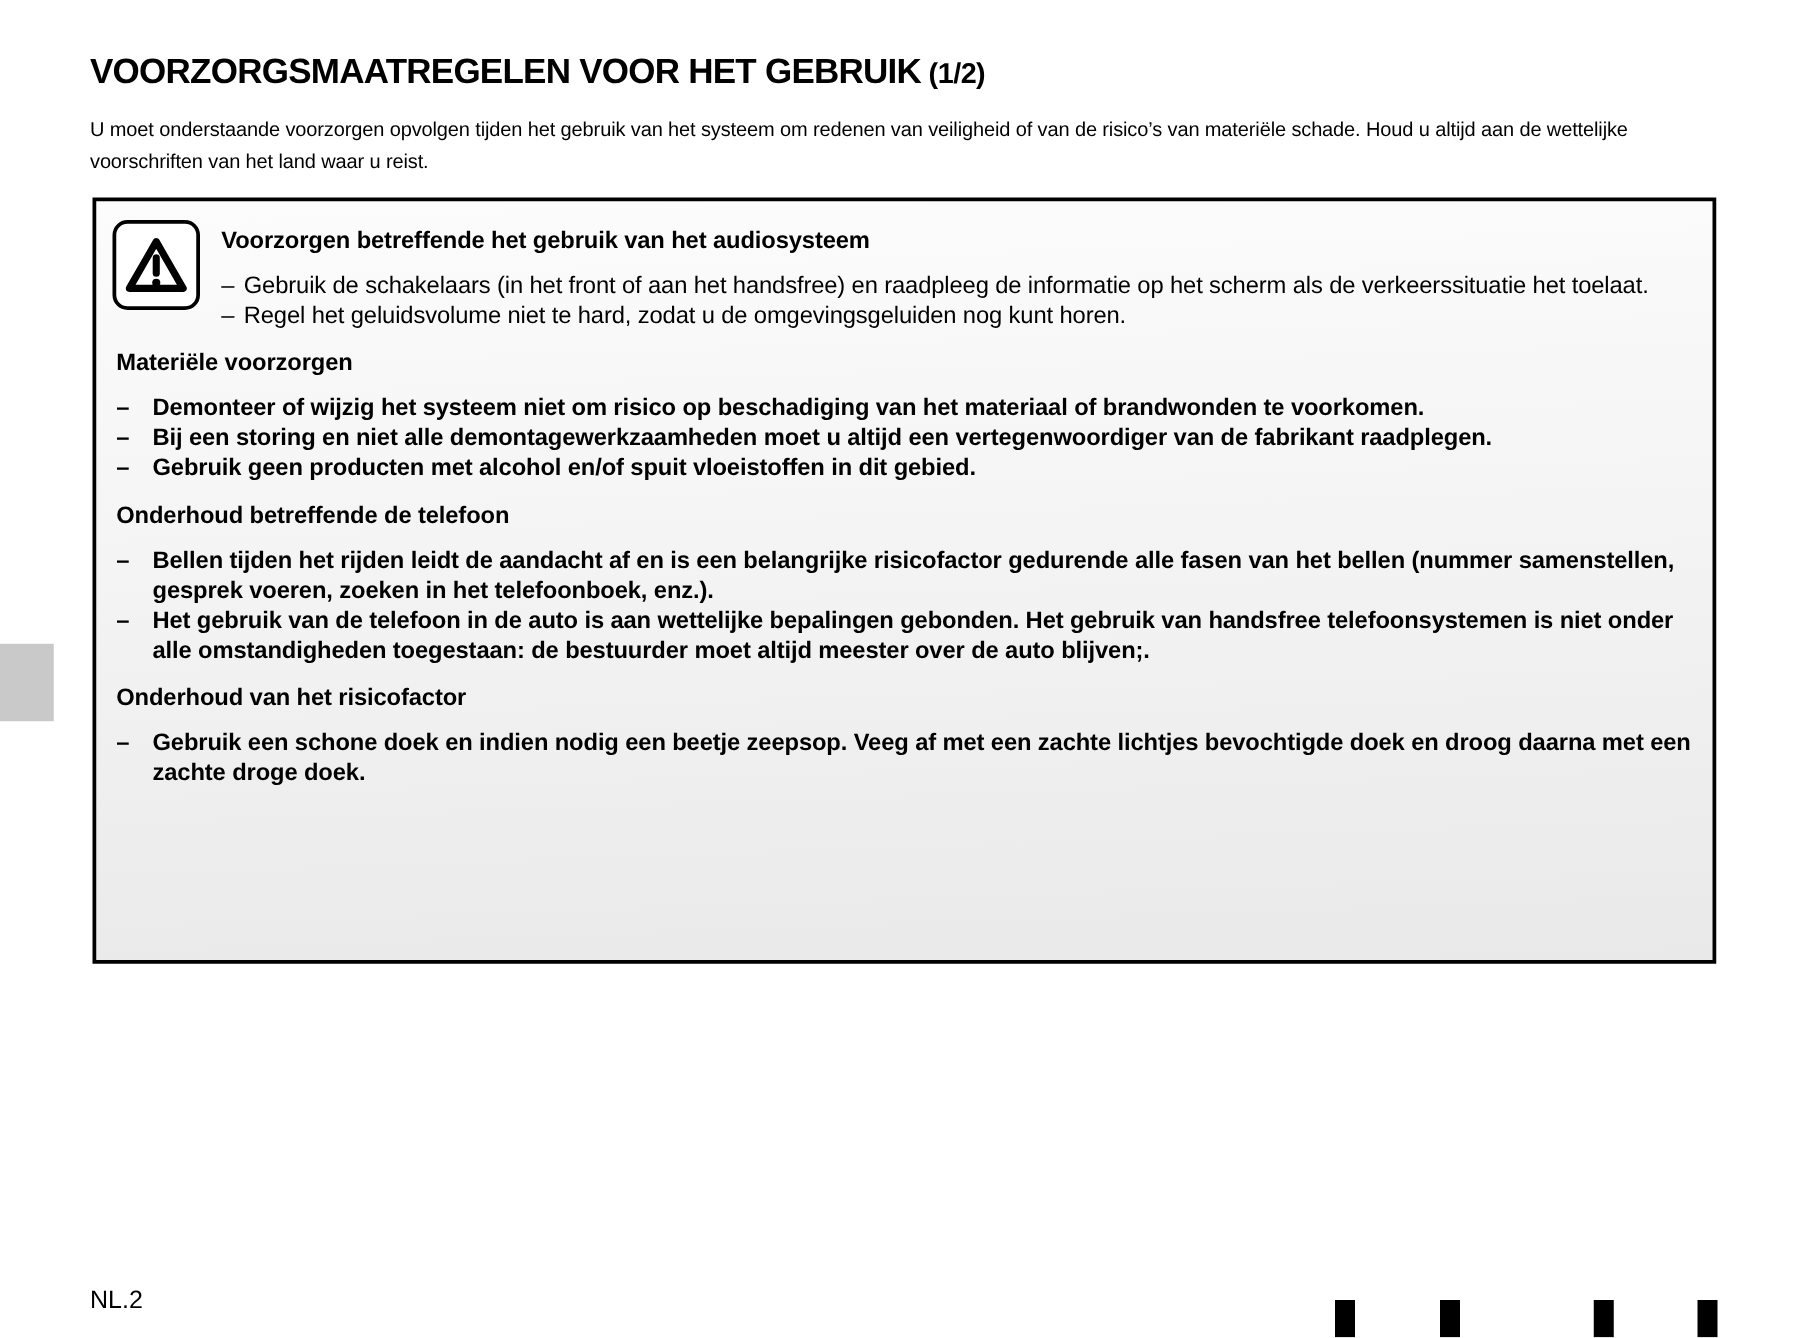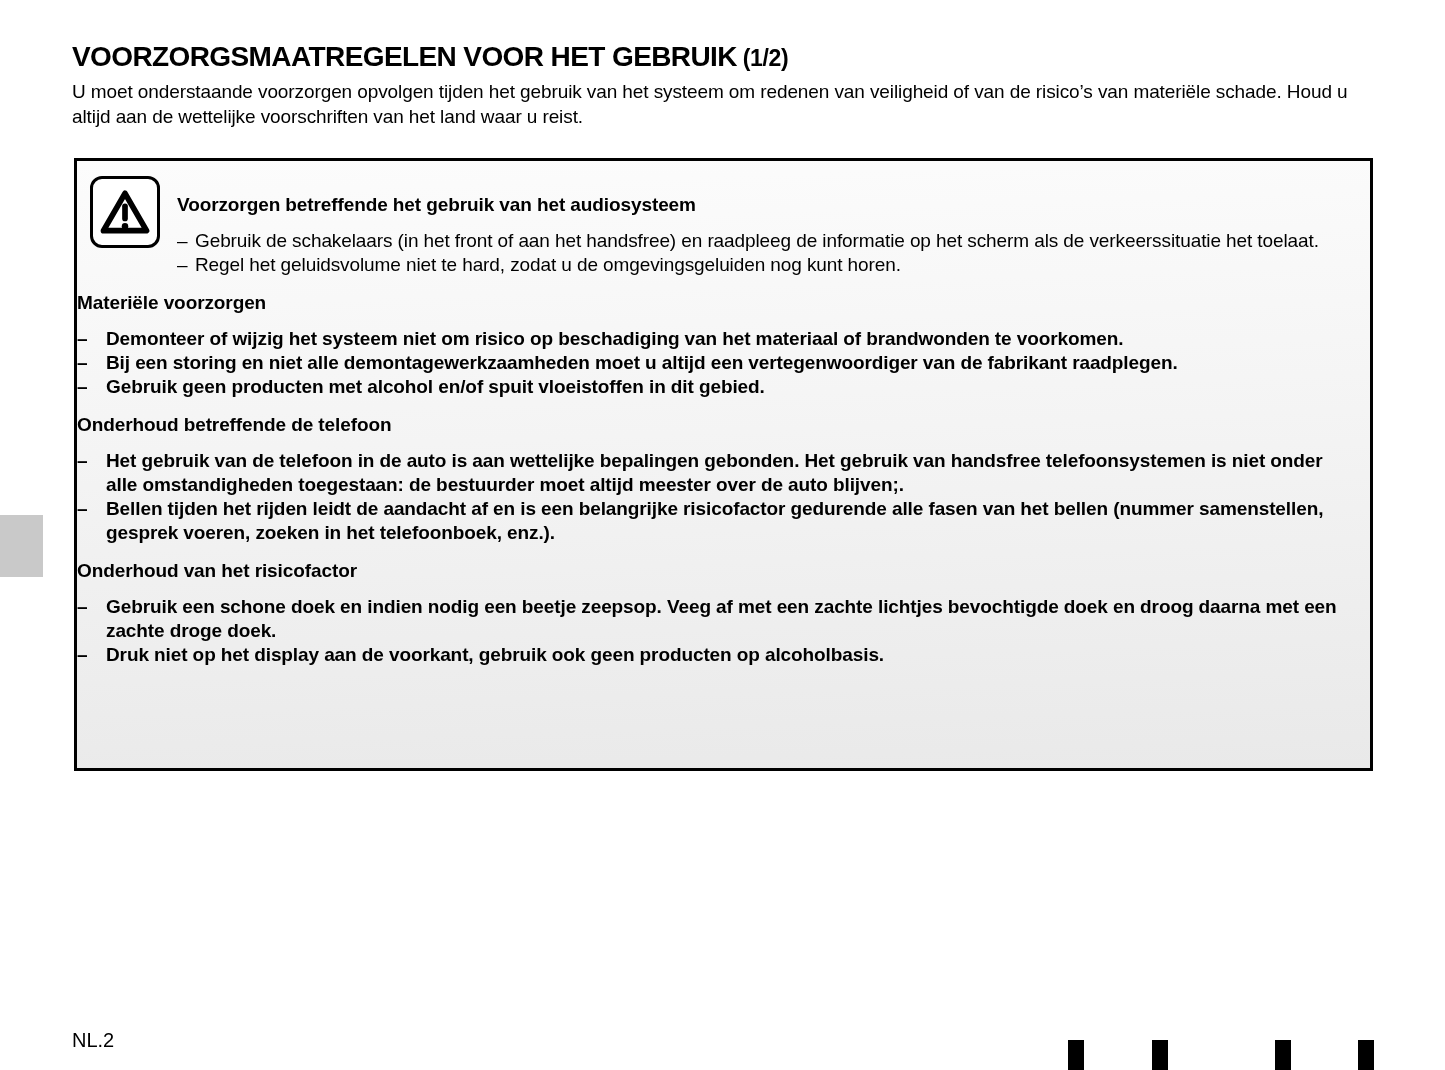--- a/index.html
+++ b/index.html
@@ -25,23 +25,23 @@
     letter-spacing: -0.6px;
     white-space: nowrap;
   }
   .page-title .title-suffix {
     font-size: 23px;
     letter-spacing: -0.4px;
   }
   .intro {
     position: absolute;
     left: 72px;
-    top: 60px;
+    top: 76px;
     width: 1302px;
-    font-size: 19px;
+    font-size: 16px;
     line-height: 25px;
     letter-spacing: -0.1px;
   }
   .warning-box {
     position: absolute;
     left: 74px;
     top: 158px;
     width: 1299px;
     height: 613px;
     box-sizing: border-box;
@@ -66,29 +66,30 @@
     background: #ffffff;
     display: flex;
     align-items: center;
     justify-content: center;
   }
   .audio-content {
     margin-left: 100px;
     margin-right: 16px;
   }
   .std-content {
+    margin-left: 16px;
     margin-right: 16px;
   }
   .sec-heading {
     font-weight: bold;
     font-size: 19px;
     margin: 14px 0 12px 0;
   }
   .sec-heading.first {
-    margin-top: 16px;
+    margin-top: 4px;
   }
   .bullet {
     margin: 0;
     padding-left: 18px;
     text-indent: -18px;
   }
   .bullet .dash {
     display: inline-block;
     width: 18px;
     text-indent: 0;
@@ -156,28 +157,27 @@
 
       <div class="std-content">
         <div class="sec-heading">Materiële voorzorgen</div>
         <p class="bullet"><span class="dash">–</span><span>Demonteer of wijzig het systeem niet om risico op beschadiging van het materiaal of brandwonden te voorkomen.</span></p>
         <p class="bullet"><span class="dash">–</span><span>Bij een storing en niet alle demontagewerkzaamheden moet u altijd een vertegenwoordiger van de fabrikant raadplegen.</span></p>
         <p class="bullet"><span class="dash">–</span><span>Gebruik geen producten met alcohol en/of spuit vloeistoffen in dit gebied.</span></p>
       </div>
 
       <div class="std-content">
         <div class="sec-heading">Onderhoud betreffende de telefoon</div>
+        <p class="bullet"><span class="dash">–</span><span>Bellen tijden het rijden leidt de aandacht af en is een belangrijke risicofactor gedurende alle fasen van het bellen (nummer samenstellen, gesprek voeren, zoeken in het telefoonboek, enz.).</span></p>
         <p class="bullet"><span class="dash">–</span><span>Het gebruik van de telefoon in de auto is aan wettelijke bepalingen gebonden. Het gebruik van handsfree telefoonsystemen is niet onder alle omstandigheden toegestaan: de bestuurder moet altijd meester over de auto blijven;.</span></p>
-        <p class="bullet"><span class="dash">–</span><span>Bellen tijden het rijden leidt de aandacht af en is een belangrijke risicofactor gedurende alle fasen van het bellen (nummer samenstellen, gesprek voeren, zoeken in het telefoonboek, enz.).</span></p>
       </div>
 
       <div class="std-content">
         <div class="sec-heading">Onderhoud van het risicofactor</div>
         <p class="bullet"><span class="dash">–</span><span>Gebruik een schone doek en indien nodig een beetje zeepsop. Veeg af met een zachte lichtjes bevochtigde doek en droog daarna met een zachte droge doek.</span></p>
-        <p class="bullet"><span class="dash">–</span><span>Druk niet op het display aan de voorkant, gebruik ook geen producten op alcoholbasis.</span></p>
       </div>
 
     </div>
   </div>
 
   <div class="side-tab"></div>
 
   <div class="page-number">NL.2</div>
 
   <div class="print-mark m1"></div>

